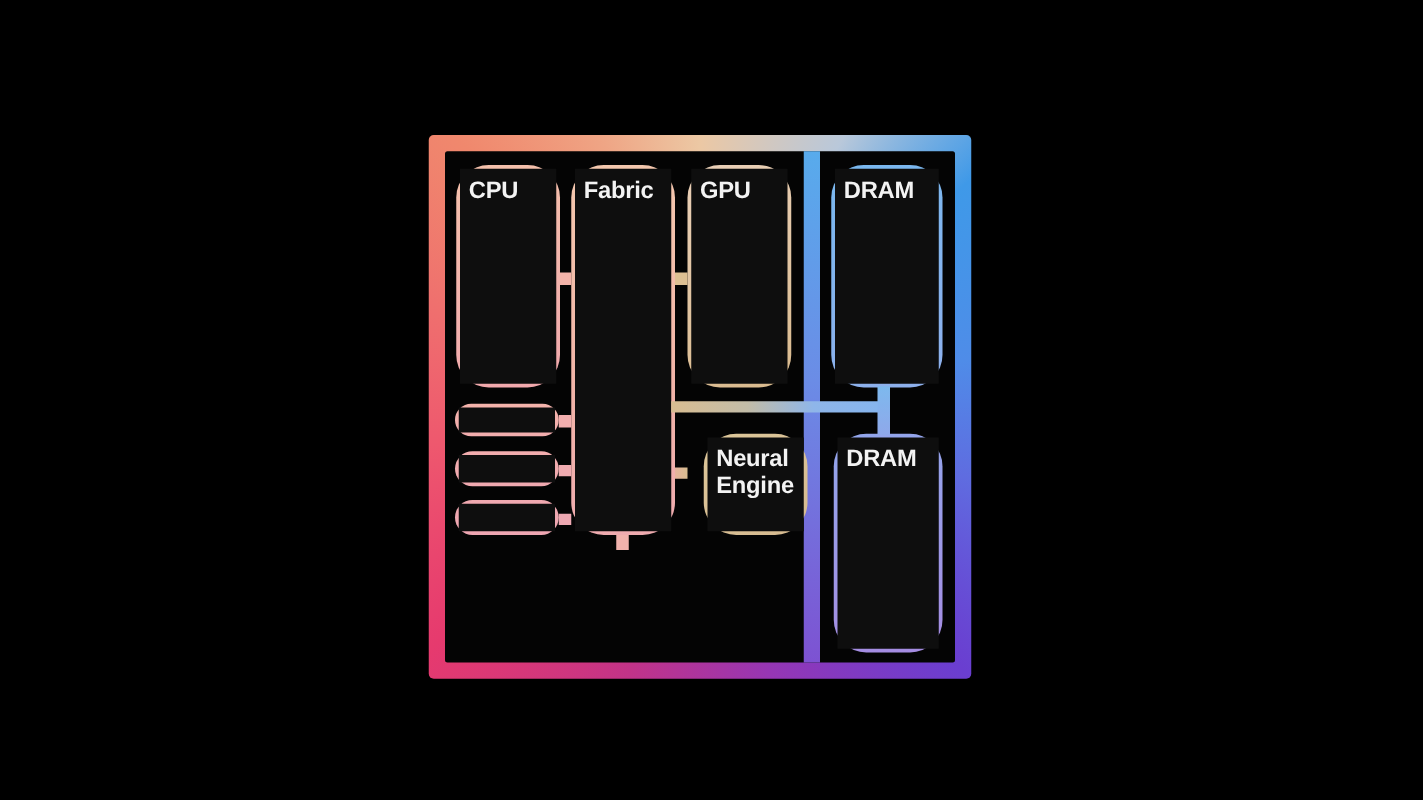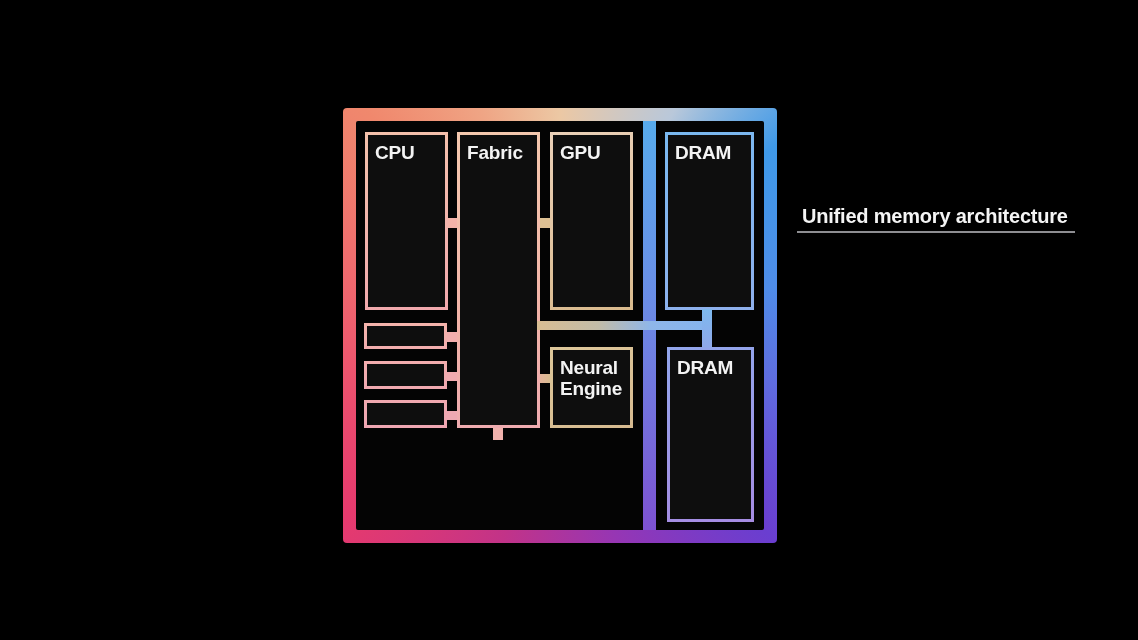--- a/index.html
+++ b/index.html
@@ -53,21 +53,21 @@
     border-radius: 2px;
   }
   .wall {
     position: absolute;
     left: 300px; top: 13px; width: 13px; height: 409px;
     background: linear-gradient(to bottom, #58abec, #6b8ce6 45%, #7d52d2);
     z-index: 1;
   }
 
   
-  .block { position: absolute; z-index: 2; }
+  .block { position: absolute; z-index: 2; border-radius: 26px; }
   .block::before {
     content: "";
     position: absolute;
     inset: 3px;
     background: #0e0e0e;
   }
   .block .label {
     position: relative;
     display: block;
     z-index: 1;
@@ -86,21 +86,21 @@
   .b-gpu    { left: 207px; top: 24px;  width: 83px; height: 178px;
               background: linear-gradient(160deg, #ead0b8, #d9ba8d); }
   .b-dram1  { left: 322px; top: 24px;  width: 89px; height: 178px;
               background: linear-gradient(165deg, #79b8ef, #8fb0ec); }
   .b-s1     { left: 21px;  top: 215px; width: 83px; height: 26px;
               background: linear-gradient(to bottom, #f4b3ab, #f2adae); }
   .b-s2     { left: 21px;  top: 253px; width: 83px; height: 28px;
               background: linear-gradient(to bottom, #f2adae, #f0a9b0); }
   .b-s3     { left: 21px;  top: 292px; width: 83px; height: 28px;
               background: linear-gradient(to bottom, #f0a9b0, #eea6b2); }
-  .b-ne     { left: 207px; top: 239px; width: 83px; height: 81px;
+  .b-ne     { left: 220px; top: 239px; width: 83px; height: 81px;
               background: linear-gradient(150deg, #ddc79a, #d6ba90); }
   .b-dram2  { left: 324px; top: 239px; width: 87px; height: 175px;
               background: linear-gradient(170deg, #92a6ec, #a68ce2); }
   .b-cache  { left: 22px;  top: 332px; width: 268px; height: 82px;
               background: linear-gradient(100deg, #efa3b0, #e9b0ae 35%, #c9aec6 70%, #a49ae0 100%); }
 
   
   .conn { position: absolute; z-index: 3; }
   .c-cpu    { left: 105px; top: 110px; width: 9px;  height: 10px; background: #f3b3a9; }
   .c-gpu    { left: 197px; top: 110px; width: 10px; height: 10px; background: #ddc093; }
@@ -177,18 +177,14 @@
     <div class="conn c-gpu"></div>
     <div class="conn c-s1"></div>
     <div class="conn c-s2"></div>
     <div class="conn c-s3"></div>
     <div class="conn c-ne"></div>
     <div class="conn c-cache"></div>
     <div class="conn c-bus-h"></div>
     <div class="conn c-bus-v"></div>
   </div>
 
-  <div class="caption">
-    <div class="caption-text">Unified memory architecture</div>
-    <div class="caption-underline"></div>
-  </div>
 
 </div>
 
 </body></html>

